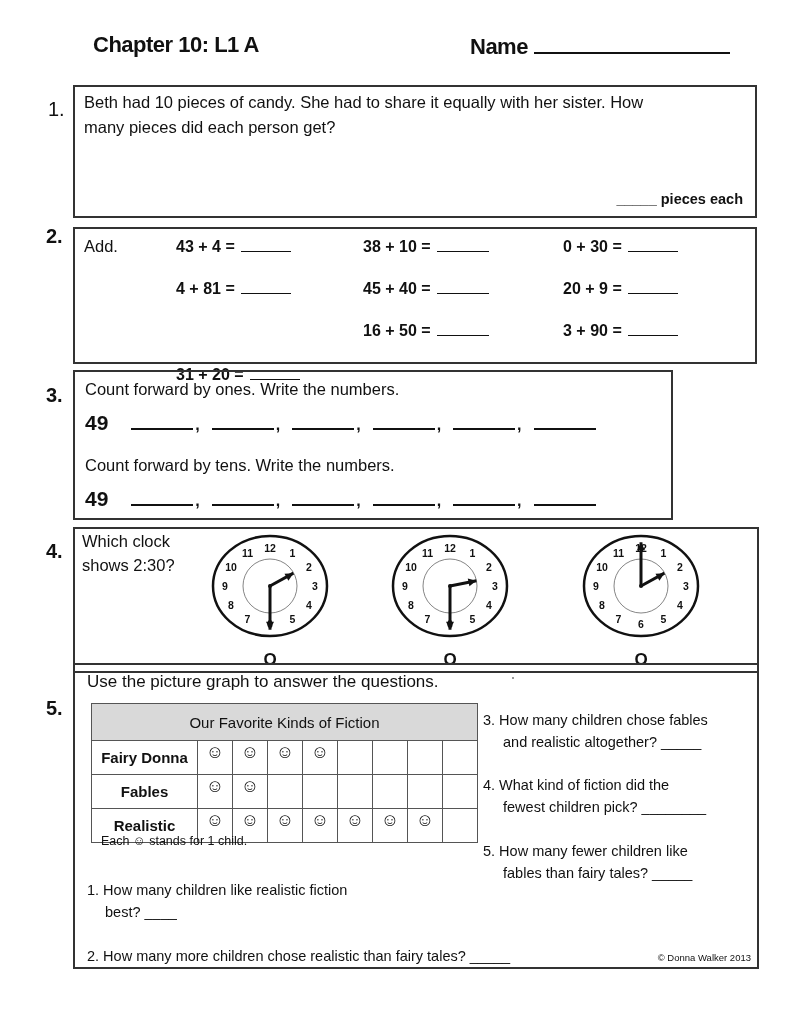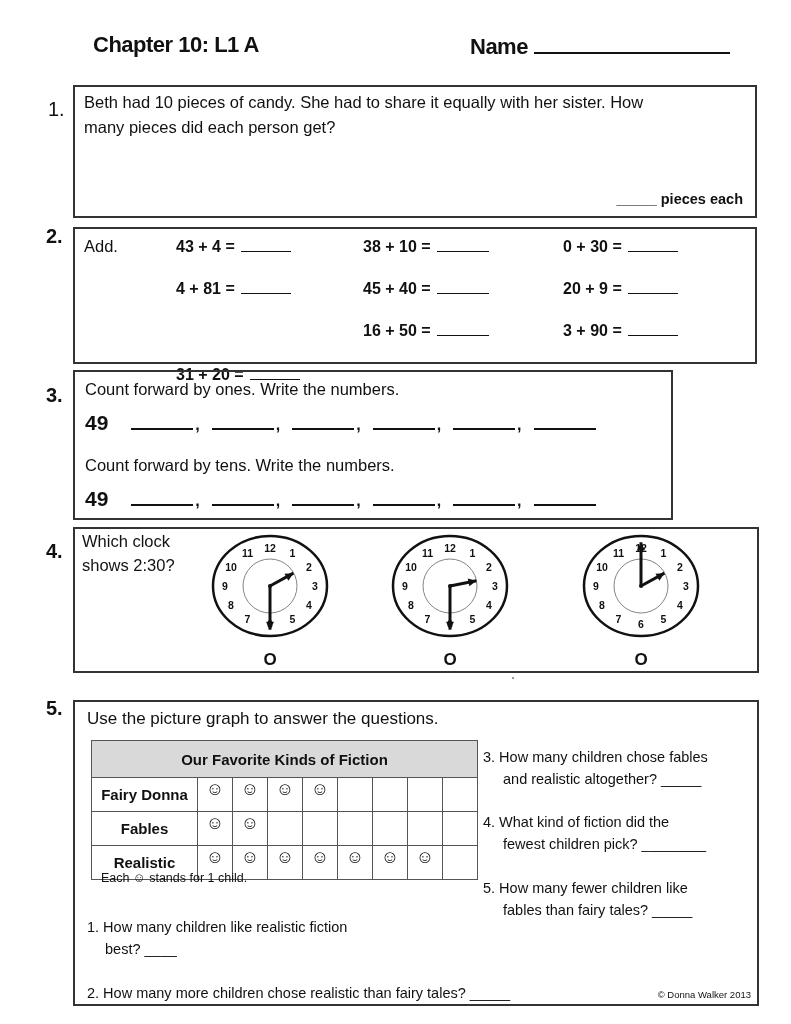--- a/index.html
+++ b/index.html
@@ -12,21 +12,21 @@
     .qnum.bold { font-weight: bold; }
     .box { border: 2px solid #333; box-sizing: border-box; }
     .txt { font-size: 16.5px; }
     .blank { display: inline-block; border-bottom: 1.5px solid #111; height: 14px; vertical-align: baseline; }
     .math { font-size: 16px; font-weight: bold; }
     .count-num { font-size: 21px; font-weight: bold; }
     .count-blank { display: inline-block; width: 62px; border-bottom: 2.5px solid #111; height: 18px; margin-right: 2px; }
     .comma { font-weight: bold; font-size: 16px; margin-right: 12px; }
     table.pg { border-collapse: collapse; }
     table.pg td, table.pg th { border: 1px solid #555; }
-    table.pg th { background: #d9d9d9; font-size: 15px; font-weight: bold; height: 34px; }
+    table.pg th { background: #d9d9d9; font-size: 15px; font-weight: normal; height: 34px; }
     table.pg td.lbl { width: 103px; text-align: center; font-size: 15px; font-weight: bold; height: 31px; }
     table.pg td.cell { width: 32px; text-align: center; font-size: 18px; vertical-align: top; padding-top: 1px; }
     .small { font-size: 12.5px; }
     .q5 { font-size: 14.5px; line-height: 22px; }
     .radio-o { font-size: 17px; font-weight: bold; }
     svg text { font-family: "Liberation Sans", sans-serif; }
   </style>
 </head>
 <body>
 
@@ -144,21 +144,21 @@
           <line x1="60" y1="52" x2="83.38268590217984" y2="39.175000000000004" stroke="#111" stroke-width="3"></line>
           <polygon points="83.38268590217984,39.175000000000004 78.45448267190433,46.63910161513776 74.45448267190433,39.71089838486225" fill="#111"></polygon>
           <circle cx="60" cy="52" r="2" fill="#111"></circle>
         </svg><div class="radio-o" style="text-align: center; margin-top: 7px;">O</div></div>
     </div>
 </div>
 
 <div class="abs" style="left:512px; top:677px; width:2px; height:2px; background:#999;"></div>
 
 <div class="abs qnum bold" style="left:46px; top:697px;">5.</div>
-<div class="abs box" style="left:73px; top:700px; width:686px; height:306px;">
+<div class="abs box" style="left:73px; top:663px; width:686px; height:306px;">
   <div class="abs" style="left:12px; top:7px; font-size:17px;">Use the picture graph to answer the questions.</div>
   <table class="pg abs" style="left:16px; top:38px;">
     <thead>
       <tr>
           <th id="pg-title" colspan="9">Our Favorite Kinds of Fiction</th>
         </tr>
     </thead>
     <tbody id="pg-body">
         <tr>
           <td class="lbl">Fairy Donna</td>

